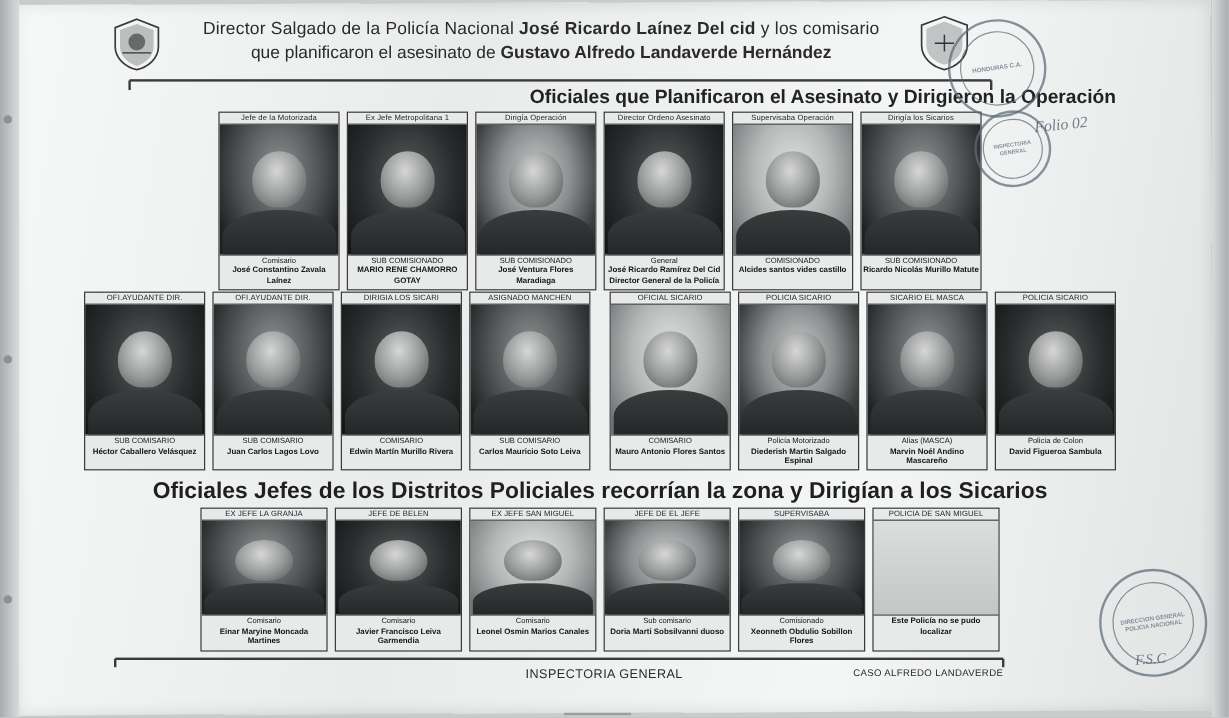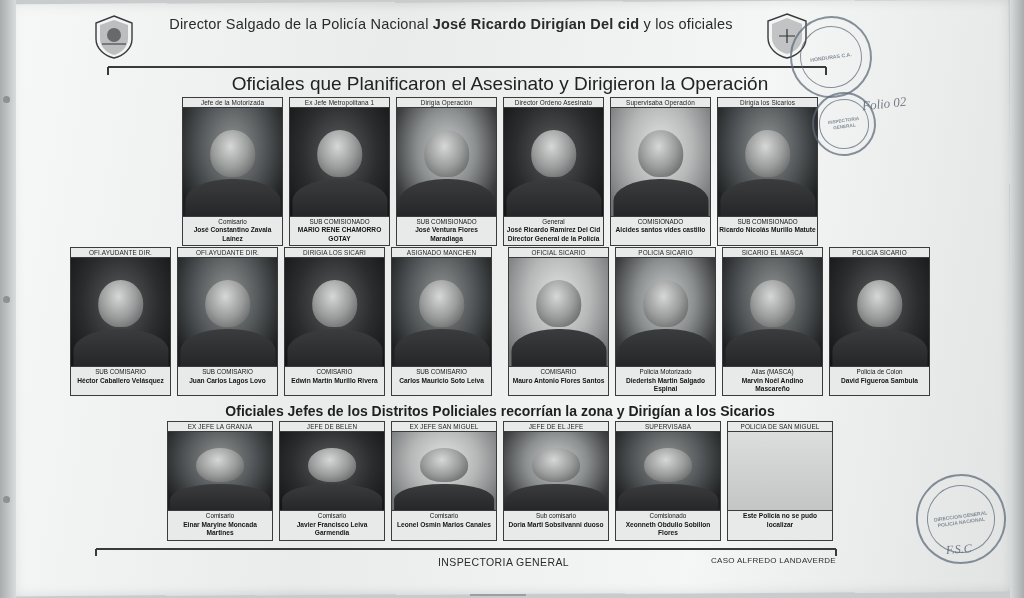--- a/index.html
+++ b/index.html
@@ -104,23 +104,23 @@
   .rule:before{
     content:"";
     position:absolute; left:-1px; top:-1px; width:2px; height:8px; background:#3a3a3a;
   }
   .rule:after{
     content:"";
     position:absolute; right:-1px; top:-1px; width:2px; height:8px; background:#3a3a3a;
   }
 
   .section-title {
-    text-align:center;
-    font-size: 19px;
-    font-weight: 400;
+    text-align:right;
+    font-size: 16px;
+    font-weight: 700;
     color:#222;
     margin: 3px 0 2px 0;
   }
 
   
   .row {
     display:flex;
     justify-content:center;
     gap: 6px;
     margin-top: 2px;
@@ -207,21 +207,21 @@
   }
   .mid-heads .lbl-right {
     position:absolute; left: 430px; top: 0;
     font-size: 12.5px; font-weight: 700; color:#1f1f1f;
   }
   .mid-row { margin-top: 1px; }
   .gap { width: 16px; }
 
   .third-title {
     text-align:center;
-    font-size: 14px;
+    font-size: 19px;
     font-weight: 700;
     color:#1f1f1f;
     margin-top: 7px;
   }
   .row3 .card { width: 104px; }
   .row3 .photo { height: 78px; }
 
   .footer-rule {
     position:absolute;
     left: 26px;
@@ -309,21 +309,24 @@
         <svg viewBox="0 0 44 46" width="44" height="46">
           <path d="M22 2 L40 9 V25 C40 35 31 42 22 44 C13 42 4 35 4 25 V9 Z" fill="none" stroke="#3a3a3a" stroke-width="1.4"></path>
           <path d="M22 6 L36 11 V25 C36 33 29 39 22 41 C15 39 8 33 8 25 V11 Z" fill="#8e9193" opacity=".55"></path>
           <circle cx="22" cy="21" r="7" fill="#444" opacity=".7"></circle>
           <path d="M10 30 H34" stroke="#333" stroke-width="1"></path>
         </svg>
       </div>
 
       <div class="title-block">
         <div class="title-line1">
-          <span>Director Salgado de la Policía Nacional </span><span class="b">José Ricardo Dirigían Del cid</span><span> y los oficiales</span>
+          <span>Director Salgado de la Policía Nacional </span><span class="b">José Ricardo Laínez Del cid</span><span> y los comisario</span>
+        </div>
+        <div class="title-line2">
+          <span>que planificaron el asesinato de  </span><span class="b">Gustavo Alfredo Landaverde Hernández</span>
         </div>
       </div>
 
       <div class="crest-right">
         <svg viewBox="0 0 46 48" width="46" height="48">
           <path d="M23 2 L42 9 V26 C42 36 33 44 23 46 C13 44 4 36 4 26 V9 Z" fill="none" stroke="#3a3a3a" stroke-width="1.4"></path>
           <path d="M23 6 L38 12 V26 C38 34 31 40 23 42 C15 40 8 34 8 26 V12 Z" fill="#8e9193" opacity=".5"></path>
           <path d="M15 24 h16 M23 17 v14" stroke="#333" stroke-width="1.2"></path>
         </svg>
       </div>

